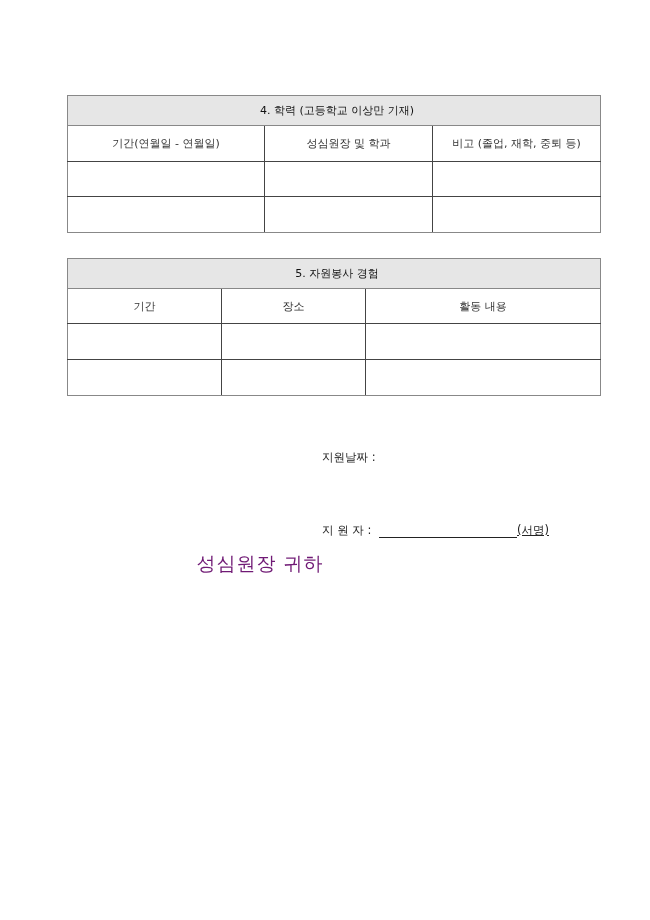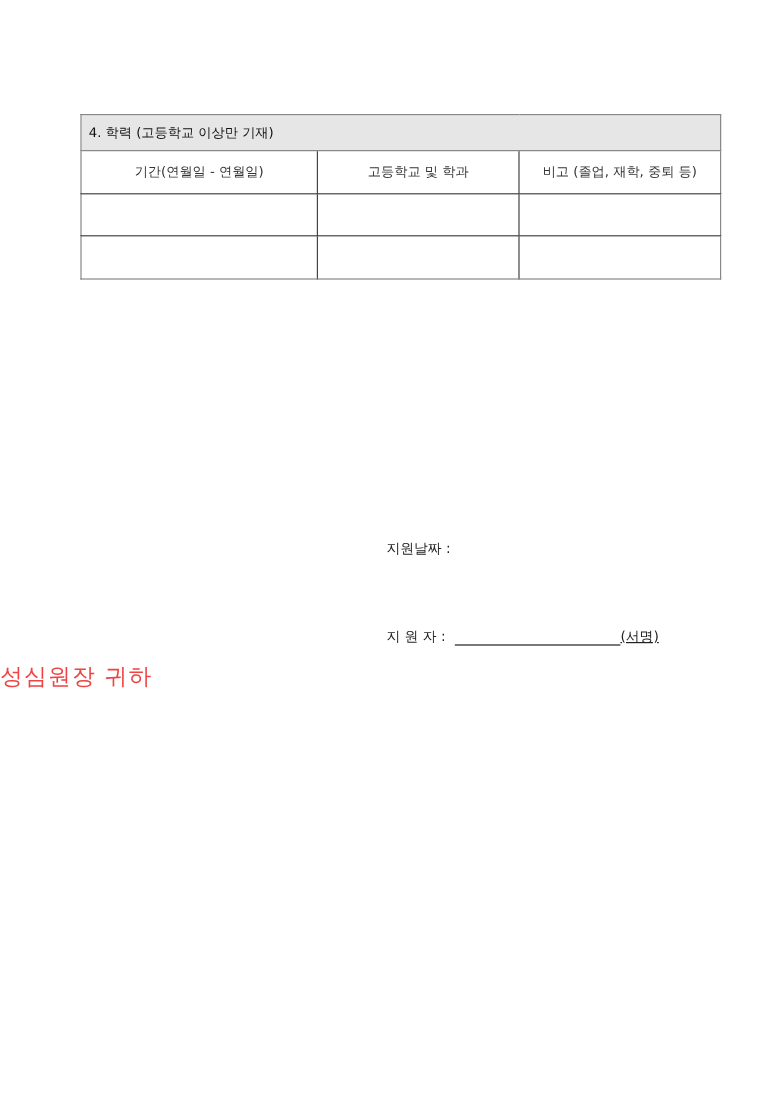--- a/index.html
+++ b/index.html
@@ -1,66 +1,93 @@
 <!DOCTYPE html>
 <html><head>
   <meta charset="utf-8">
   <style>
     html, body { margin: 0; padding: 0; background: #ffffff; }
     body { width: 650px; height: 920px; position: relative; font-family: "DejaVu Sans", "Liberation Sans", sans-serif; color: #222; }
     .page { position: absolute; left: 0; top: 0; width: 650px; height: 920px; background: #fff; }
     table.form { position: absolute; border-collapse: collapse; table-layout: fixed; font-size: 11px; }
     table.form td { border: 1px solid #444; padding: 0; text-align: center; vertical-align: middle; color: #333; }
     table.form tr.section td { background: #e6e6e6; text-align: left; padding-left: 6px; font-size: 11px; color: #111; border-color: #888; }
-    table.form tr td:first-child { border-left-color: #888; }
+    table.form tr td:first-child { border-left-color: #888; text-align: center; }
     table.form tr td:last-child { border-right-color: #888; }
     table.form tr:last-child td { border-bottom-color: #888; }
     #edu { left: 67px; top: 95px; width: 533px; }
     #vol { left: 67px; top: 258px; width: 533px; }
     .confirm { position: absolute; left: 360px; top: 426px; font-size: 11.5px; color: #222; letter-spacing: 0.5px; white-space: nowrap; }
     .sig-row { position: absolute; font-size: 11.5px; color: #222; white-space: nowrap; }
     .sig-date { left: 322px; top: 450px; }
     .sig-name { left: 322px; top: 523px; }
     .sig-line { display: inline-block; width: 138px; border-bottom: 1px solid #222; height: 12px; vertical-align: bottom; margin-left: 4px; }
     .sig-mark { text-decoration: underline; margin-left: 0; }
-    .addressee { position: absolute; left: 0; width: 520px; top: 551px; text-align: left; font-family: "DejaVu Serif", "Liberation Serif", serif; font-size: 19px; color: #ef4444; letter-spacing: 1px; }
+    .addressee { position: absolute; left: 0; width: 520px; top: 551px; text-align: center; font-family: "DejaVu Serif", "Liberation Serif", serif; font-size: 19px; color: #701a75; letter-spacing: 1px; }
   </style>
 </head>
 <body>
 
 <div class="page">
 
   <table class="form" id="edu">
     <colgroup>
         <col style="width:197px">
         <col style="width:168px">
         <col style="width:168px">
       </colgroup>
     <tbody>
         <tr class="section" style="height:30px">
       <td colspan="3">4. 학력 (고등학교 이상만 기재)</td>
     </tr>
     <tr style="height:36px">
       <td>기간(연월일 - 연월일)</td>
-      <td>고등학교 및 학과</td>
+      <td>성심원장 및 학과</td>
       <td>비고 (졸업, 재학, 중퇴 등)</td>
     </tr>
     <tr style="height:35px">
       <td></td>
       <td></td>
       <td></td>
     </tr>
     <tr style="height:36px">
       <td></td>
       <td></td>
       <td></td>
     </tr>
   </tbody>
     </table>
 
+  <table class="form" id="vol">
+    <colgroup>
+        <col style="width:154px">
+        <col style="width:144px">
+        <col style="width:235px">
+      </colgroup>
+    <tbody>
+        <tr class="section" style="height:30px">
+      <td colspan="3">5. 자원봉사 경험</td>
+    </tr>
+    <tr style="height:35px">
+      <td>기간</td>
+      <td>장소</td>
+      <td>활동 내용</td>
+    </tr>
+    <tr style="height:36px">
+      <td></td>
+      <td></td>
+      <td></td>
+    </tr>
+    <tr style="height:36px">
+      <td></td>
+      <td></td>
+      <td></td>
+    </tr>
+  </tbody>
+    </table>
 
 
   <div class="sig-row sig-date">
     <span>지원날짜 :</span>
     <span></span>
   </div>
 
   <div class="sig-row sig-name">
     <span>지 원 자 :</span>
     <span class="sig-line"></span><span class="sig-mark">(서명)</span>

